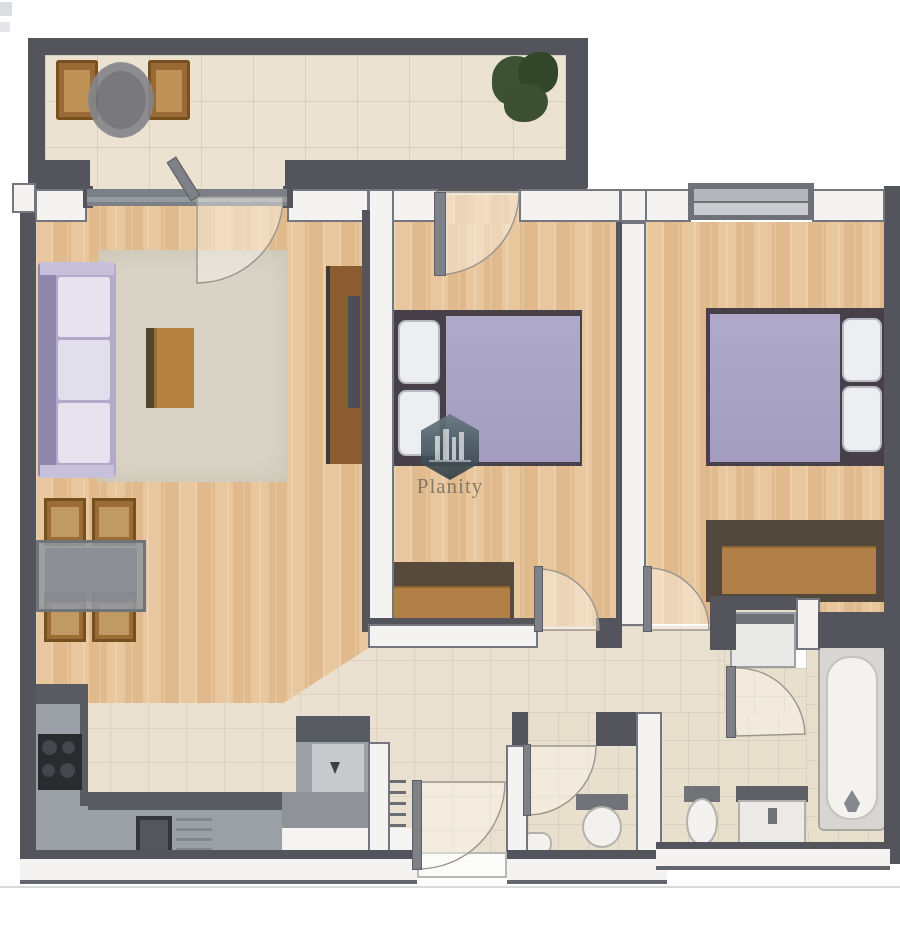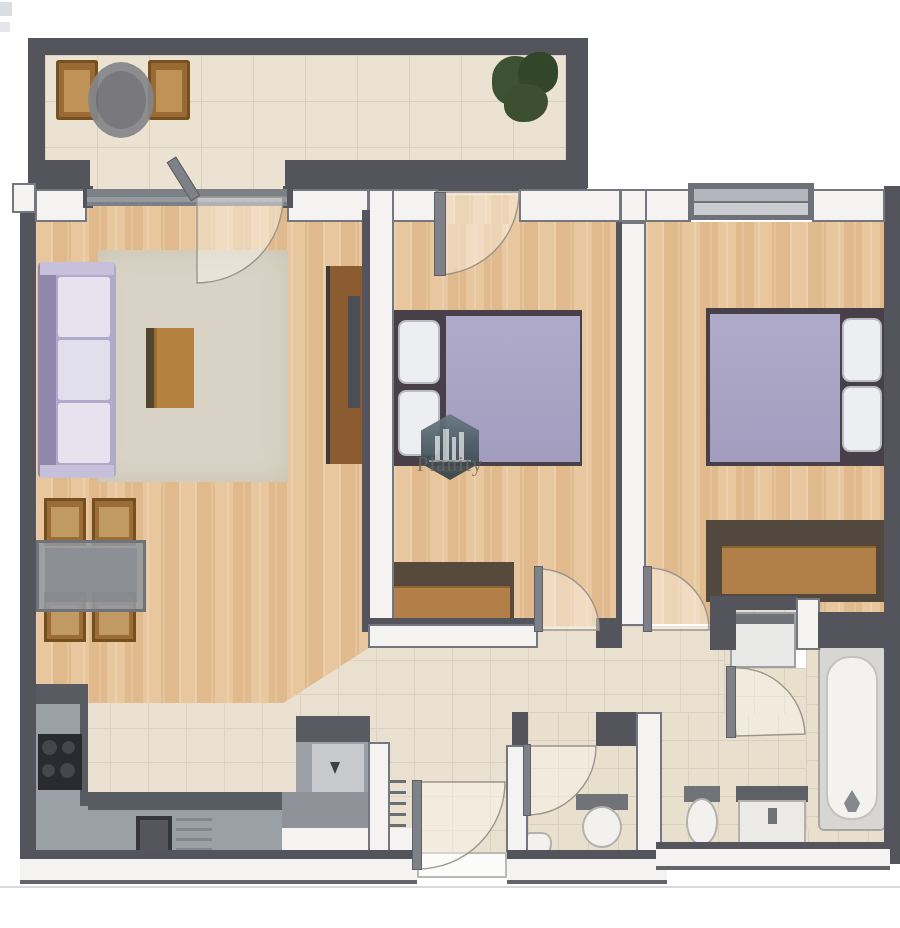--- a/index.html
+++ b/index.html
@@ -229,17 +229,17 @@
   <div class="abs leaf" style="left:726px;top:666px;width:10px;height:72px;"></div>
   <div class="abs leaf" style="left:412px;top:780px;width:10px;height:90px;"></div>
 
   <div class="abs wm-hex" style="left:421px;top:414px;width:58px;height:66px;">
     <div class="wm-bar" style="left:14px;top:22px;width:5px;height:24px;"></div>
     <div class="wm-bar" style="left:22px;top:15px;width:6px;height:31px;"></div>
     <div class="wm-bar" style="left:31px;top:23px;width:4px;height:23px;"></div>
     <div class="wm-bar" style="left:38px;top:18px;width:5px;height:28px;"></div>
     <div class="wm-bar" style="left:8px;top:46px;width:42px;height:2px;opacity:.6;"></div>
   </div>
-  <div class="abs wm-text" style="left:404px;top:452px;width:92px;height:24px;">Planity</div>
+  <div class="abs wm-text" style="left:404px;top:474px;width:92px;height:24px;">Planity</div>
 
   <div class="abs" style="left:0;top:886px;width:900px;height:2px;background:#d9d9d9;"></div>
 
 </div>
 
 </body></html>

